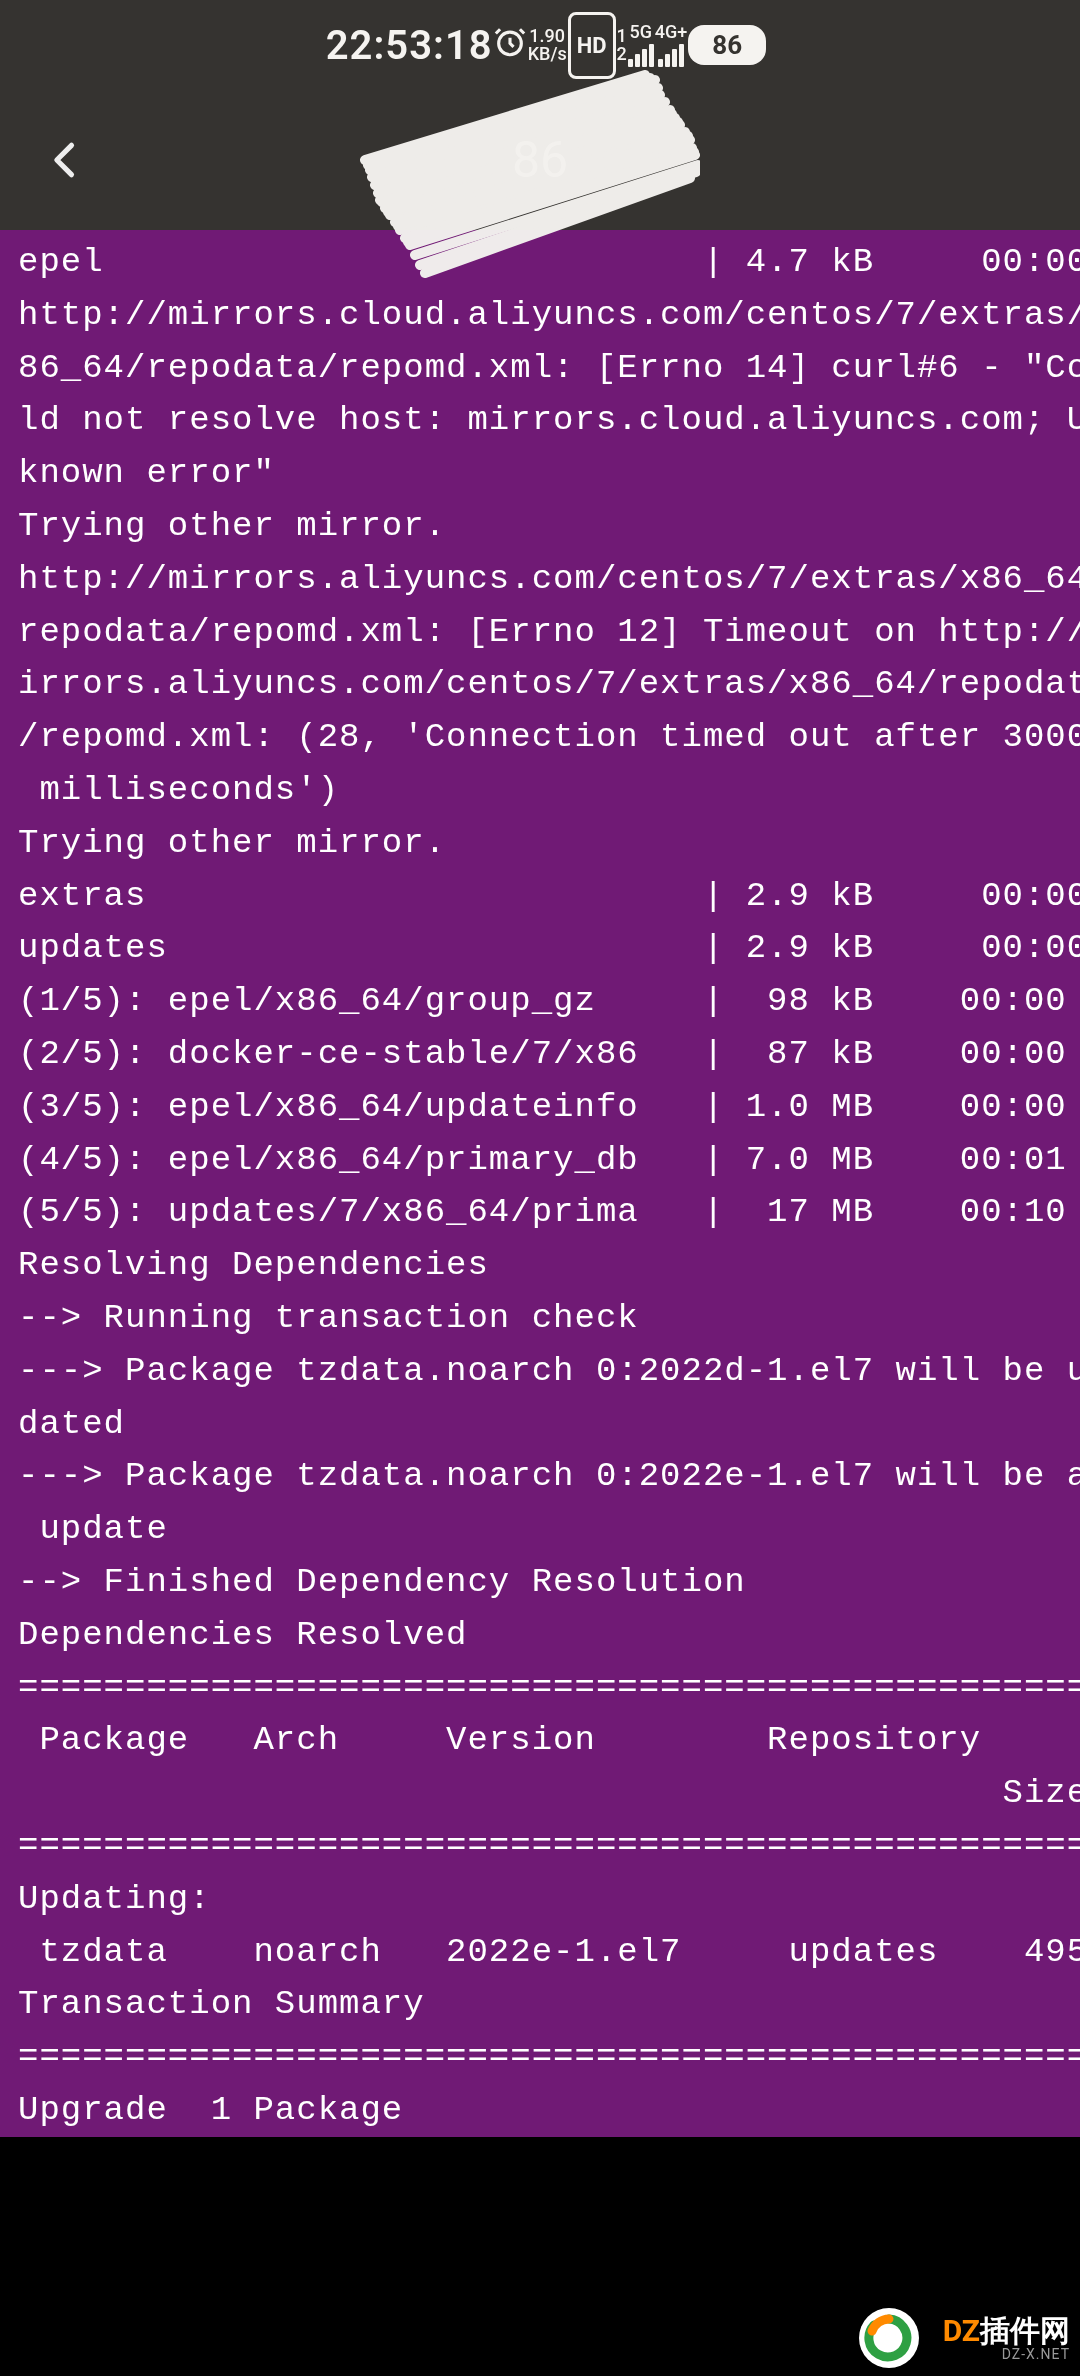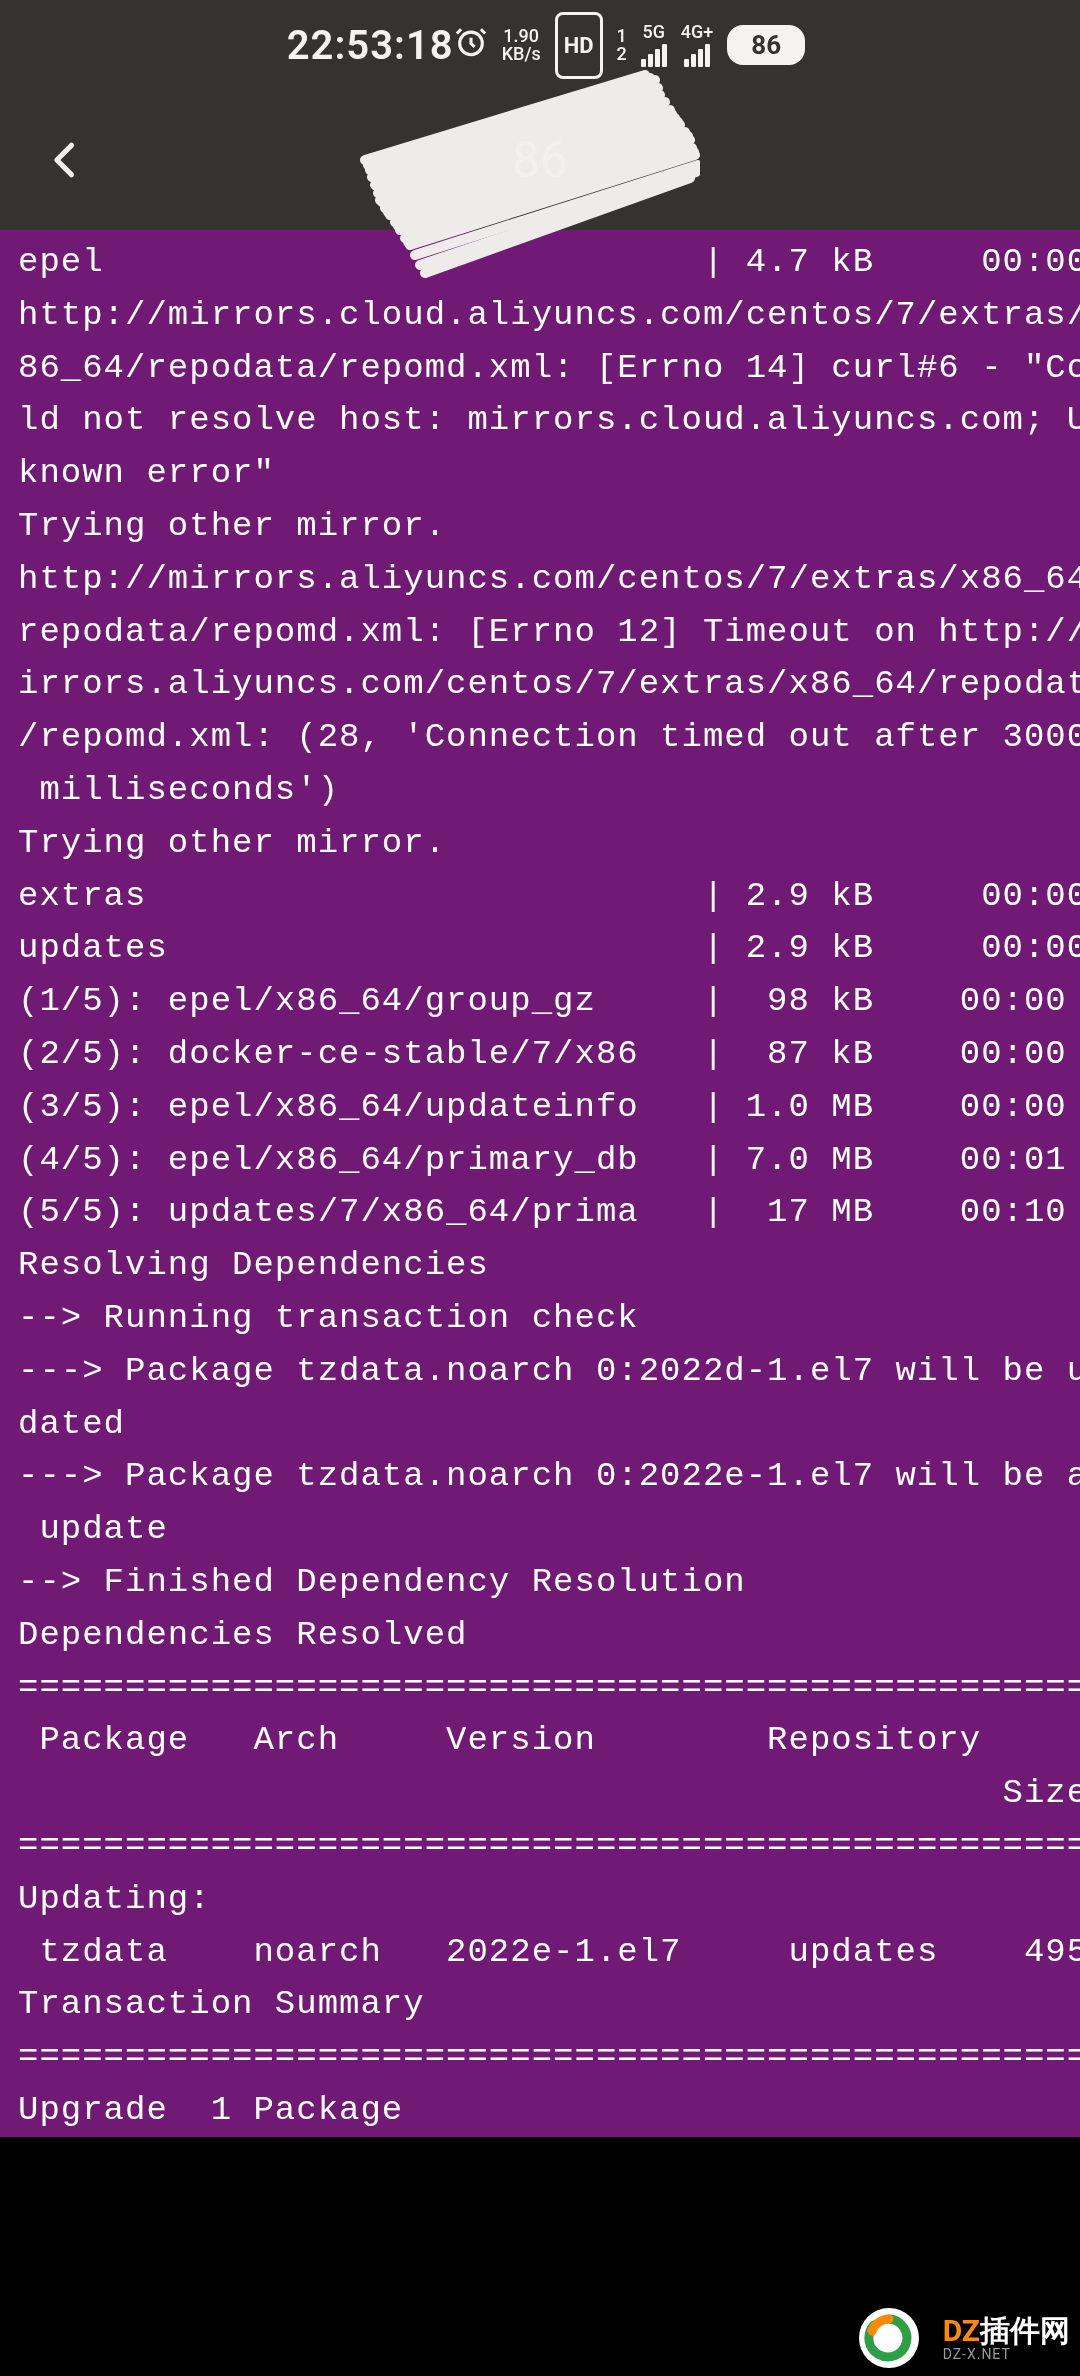--- a/index.html
+++ b/index.html
@@ -25,21 +25,21 @@
     color: #f5f3f0;
   }
   .status-time {
     font-size: 40px;
     font-weight: 600;
     letter-spacing: 1px;
   }
   .status-right {
     display: flex;
     align-items: center;
-    gap: 14px;
+    gap: 1px;
     font-size: 24px;
     font-weight: 500;
   }
   .status-right .micro { font-size: 18px; line-height: 1; }
   .status-badge {
     display: inline-flex; align-items: center; justify-content: center;
     border: 3px solid #f5f3f0; border-radius: 8px;
     padding: 18px 6px; font-size: 22px; font-weight: 700; min-width: 44px;
   }
   .sig { display:inline-flex; align-items:flex-end; gap:2px; height:26px; }
@@ -106,21 +106,21 @@
     width:60px; height:60px;
     border-radius:50%;
     background:#fff;
     display:flex; align-items:center; justify-content:center;
     position:relative;
   }
   .wm-text { display:flex; flex-direction:column; line-height:1.1; }
   .wm-text .big { font-size:30px; font-weight:700; }
   .wm-text .big .or { color:#ff8a00; }
   .wm-text .big .wh { color:#fff; }
-  .wm-text .sm { font-size:14px; color:#999; letter-spacing:1px; }
+  .wm-text .sm { font-size:14px; color:#999; letter-spacing:1px;text-align:right; }
 </style>
 </head>
 <body>
 
 <div class="status-bar">
   <div class="status-time">22:53:18</div>
   <div class="status-right">
     <span>
       <svg width="34" height="34" viewBox="0 0 24 24" fill="none" stroke="#f5f3f0" stroke-width="2.2">
         <circle cx="12" cy="13" r="8"></circle>

